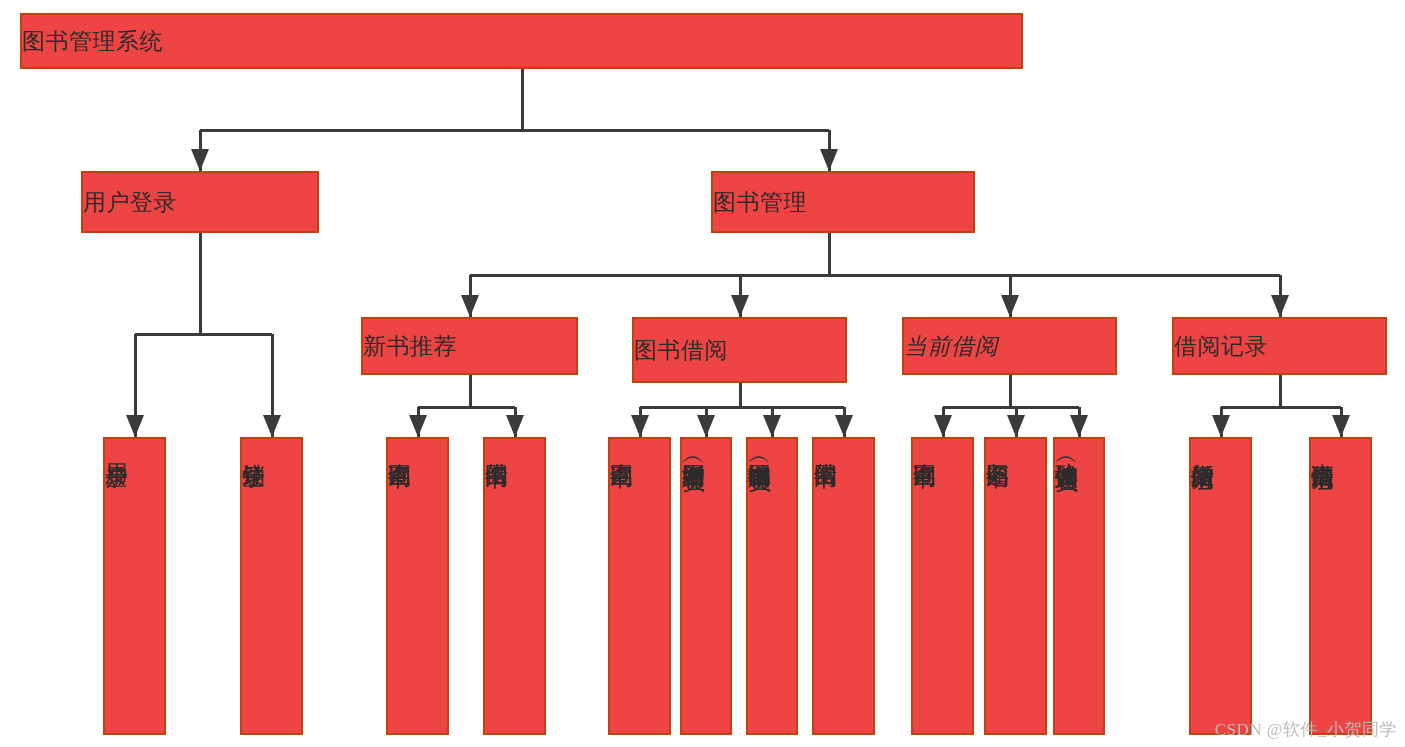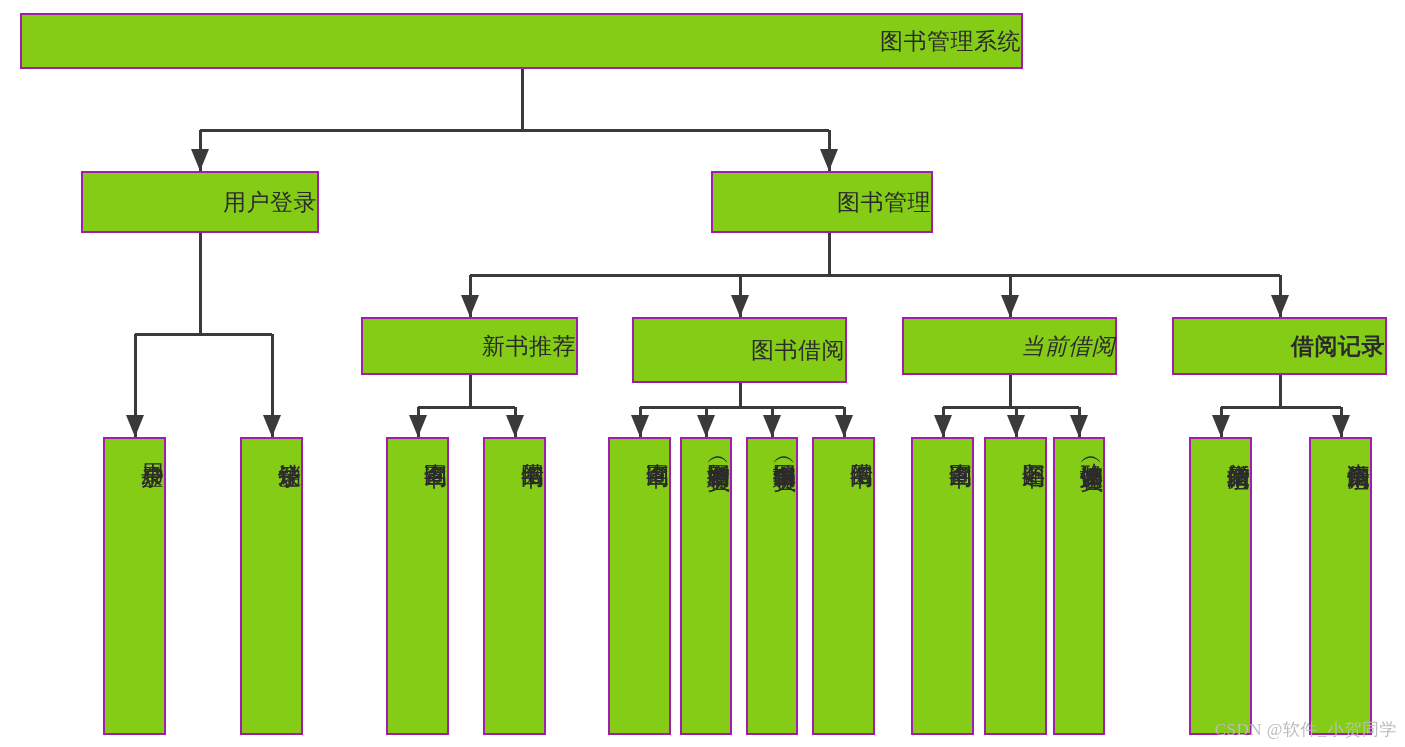--- a/index.html
+++ b/index.html
@@ -22,25 +22,25 @@
     position: absolute;
     left: 0;
     top: 0;
     width: 1405px;
     height: 747px;
     pointer-events: none;
   }
   .node {
     position: absolute;
     box-sizing: border-box;
-    background: #84cc16;
-    border: 2px solid #a21caf;
+    background: #ef4444;
+    border: 2px solid #c2410c;
     display: flex;
     align-items: center;
-    justify-content: flex-end;
+    justify-content: flex-start;
     color: #2b2b2b;
     z-index: 2;
   }
   .node-label {
     display: block;
     text-align: center;
     line-height: 1.05;
     letter-spacing: 0.5px;
   }
   .node.horiz .node-label {
@@ -131,34 +131,34 @@
       <polygon points="1332,415 1350,415 1341,437" fill="#3a3a3a"></polygon>
     </svg>
 
   <div class="node horiz" style="left: 20px; top: 13px; width: 1003px; height: 56px;">
     <span class="node-label">图书管理系统</span>
   </div>
 
   <div class="node horiz" style="left: 81px; top: 171px; width: 238px; height: 62px;">
     <span class="node-label">用户登录</span>
   </div>
-  <div class="node horiz" style="left: 711px; top: 171px; width: 222px; height: 62px;">
+  <div class="node horiz" style="left: 711px; top: 171px; width: 264px; height: 62px;">
     <span class="node-label">图书管理</span>
   </div>
 
   <div class="node horiz" style="left: 361px; top: 317px; width: 217px; height: 58px;">
     <span class="node-label">新书推荐</span>
   </div>
   <div class="node horiz" style="left: 632px; top: 317px; width: 215px; height: 66px;">
     <span class="node-label">图书借阅</span>
   </div>
   <div class="node horiz" style="left: 902px; top: 317px; width: 215px; height: 58px; font-style: italic;">
     <span class="node-label">当前借阅</span>
   </div>
-  <div class="node horiz" style="left: 1172px; top: 317px; width: 215px; height: 58px; font-weight: bold;">
+  <div class="node horiz" style="left: 1172px; top: 317px; width: 215px; height: 58px;">
     <span class="node-label">借阅记录</span>
   </div>
 
   <div class="node vert" style="left: 103px; top: 437px; width: 63px; height: 298px;">
     <span class="node-label">用户登录</span>
   </div>
   <div class="node vert" style="left: 240px; top: 437px; width: 63px; height: 298px;">
     <span class="node-label">注销登录</span>
   </div>
 

